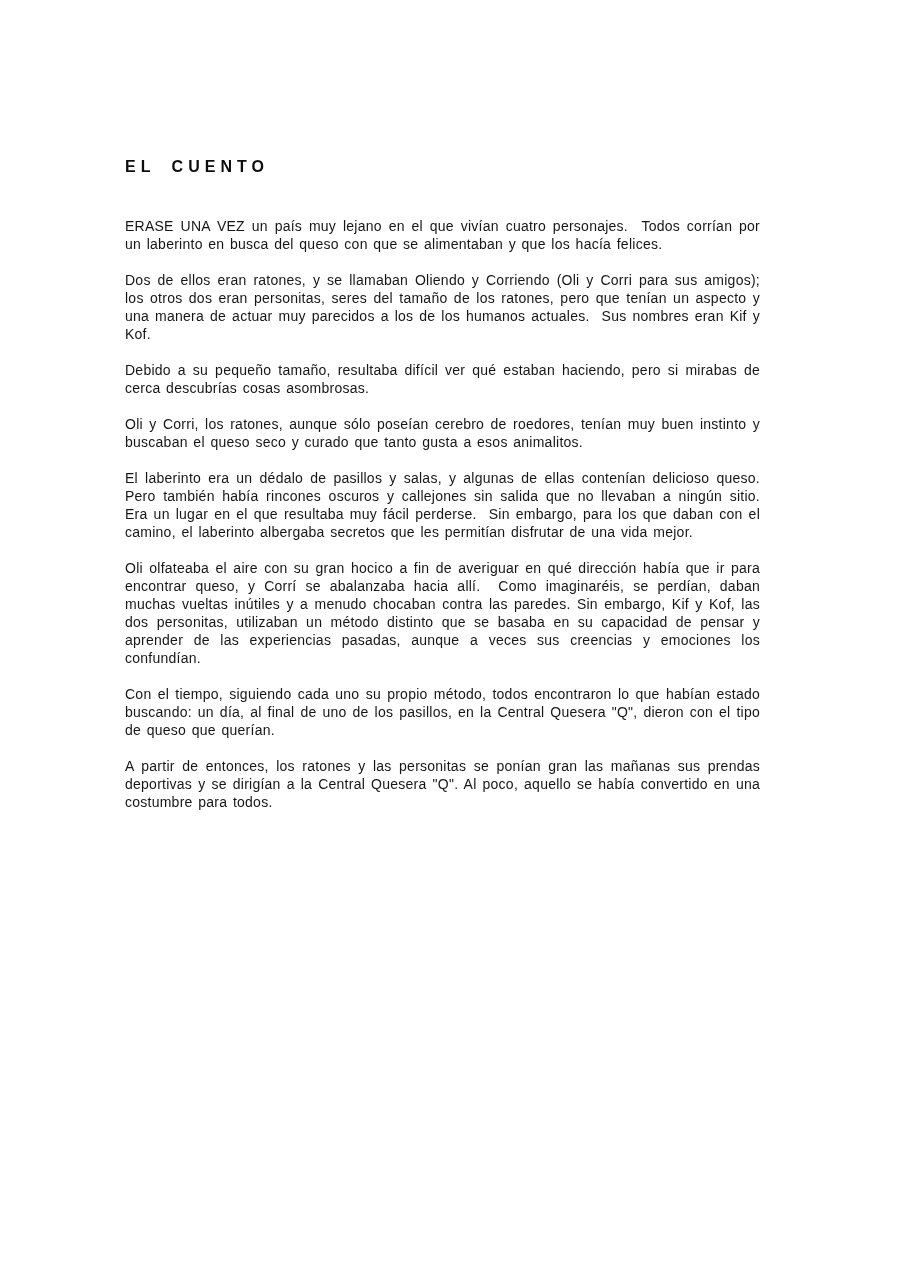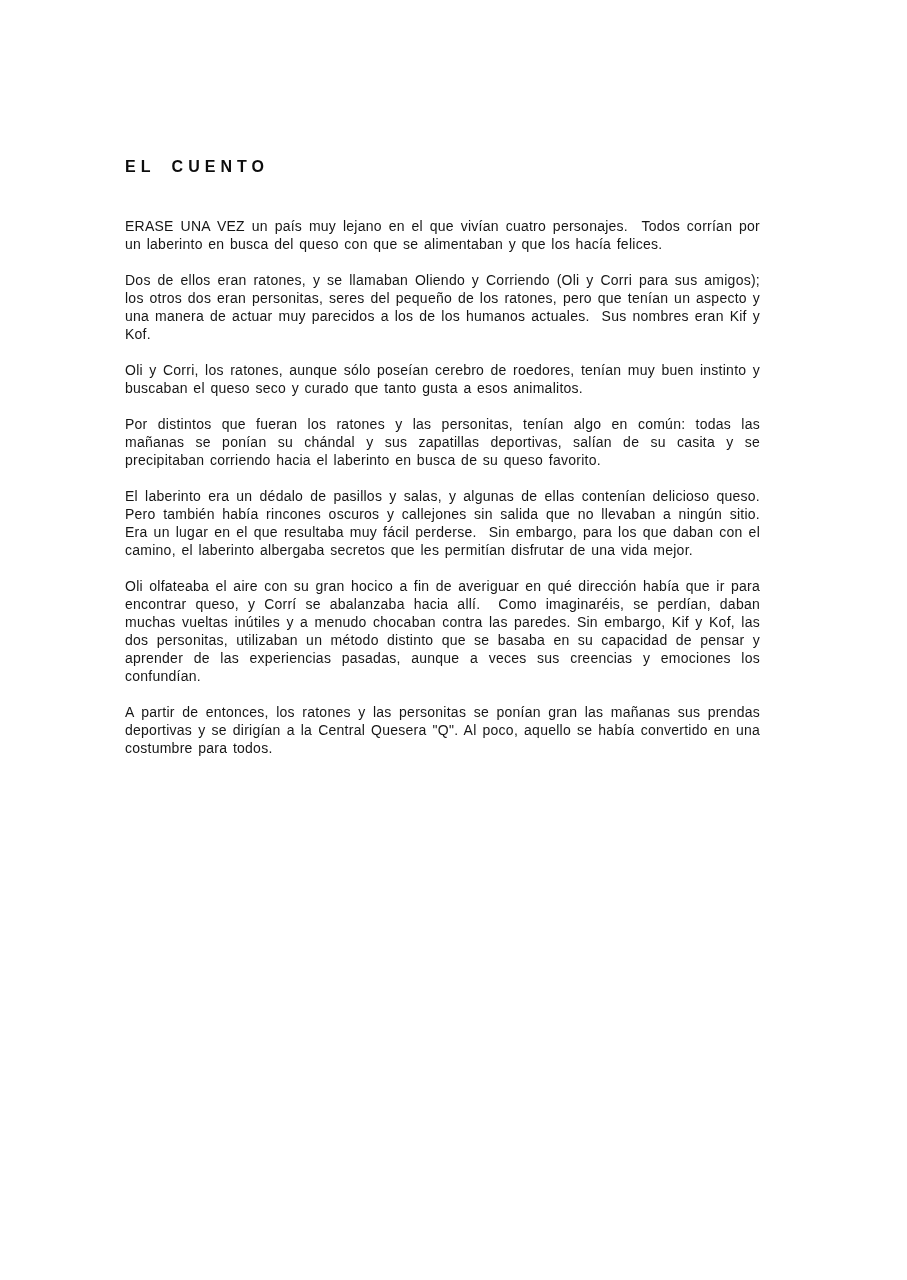--- a/index.html
+++ b/index.html
@@ -43,21 +43,22 @@
   }
 </style>
 </head>
 <body>
 
 <div class="page">
   <div class="content">
     <h1 class="doc-title">EL CUENTO</h1>
     <div class="body-text">
       <p>ERASE UNA VEZ un país muy lejano en el que vivían cuatro personajes.  Todos corrían por un laberinto en busca del queso con que se alimentaban y que los hacía felices.</p>
-      <p>Dos de ellos eran ratones, y se llamaban Oliendo y Corriendo (Oli y Corri para sus amigos); los otros dos eran personitas, seres del pequeño de los ratones, pero que tenían un aspecto y una manera de actuar muy parecidos a los de los humanos actuales.  Sus nombres eran Kif y Kof.</p>
+      <p>Dos de ellos eran ratones, y se llamaban Oliendo y Corriendo (Oli y Corri para sus amigos); los otros dos eran personitas, seres del tamaño de los ratones, pero que tenían un aspecto y una manera de actuar muy parecidos a los de los humanos actuales.  Sus nombres eran Kif y Kof.</p>
+      <p>Debido a su pequeño tamaño, resultaba difícil ver qué estaban haciendo, pero si mirabas de cerca descubrías cosas asombrosas.</p>
       <p>Oli y Corri, los ratones, aunque sólo poseían cerebro de roedores, tenían muy buen instinto y buscaban el queso seco y curado que tanto gusta a esos animalitos.</p>
-      <p>Por distintos que fueran los ratones y las personitas, tenían algo en común: todas las mañanas se ponían su chándal y sus zapatillas deportivas, salían de su casita y se precipitaban corriendo hacia el laberinto en busca de su queso favorito.</p>
       <p>El laberinto era un dédalo de pasillos y salas, y algunas de ellas contenían delicioso queso.  Pero también había rincones oscuros y callejones sin salida que no llevaban a ningún sitio.  Era un lugar en el que resultaba muy fácil perderse.  Sin embargo, para los que daban con el camino, el laberinto albergaba secretos que les permitían disfrutar de una vida mejor.</p>
       <p>Oli olfateaba el aire con su gran hocico a fin de averiguar en qué dirección había que ir para encontrar queso, y Corrí se abalanzaba hacia allí.  Como imaginaréis, se perdían, daban muchas vueltas inútiles y a menudo chocaban contra las paredes. Sin embargo, Kif y Kof, las dos personitas, utilizaban un método distinto que se basaba en su capacidad de pensar y aprender de las experiencias pasadas, aunque a veces sus creencias y emociones los confundían.</p>
+      <p>Con el tiempo, siguiendo cada uno su propio método, todos encontraron lo que habían estado buscando: un día, al final de uno de los pasillos, en la Central Quesera "Q", dieron con el tipo de queso que querían.</p>
       <p>A partir de entonces, los ratones y las personitas se ponían gran las mañanas sus prendas deportivas y se dirigían a la Central Quesera "Q". Al poco, aquello se había convertido en una costumbre para todos.</p>
     </div>
   </div>
 </div>
 
 </body></html>

